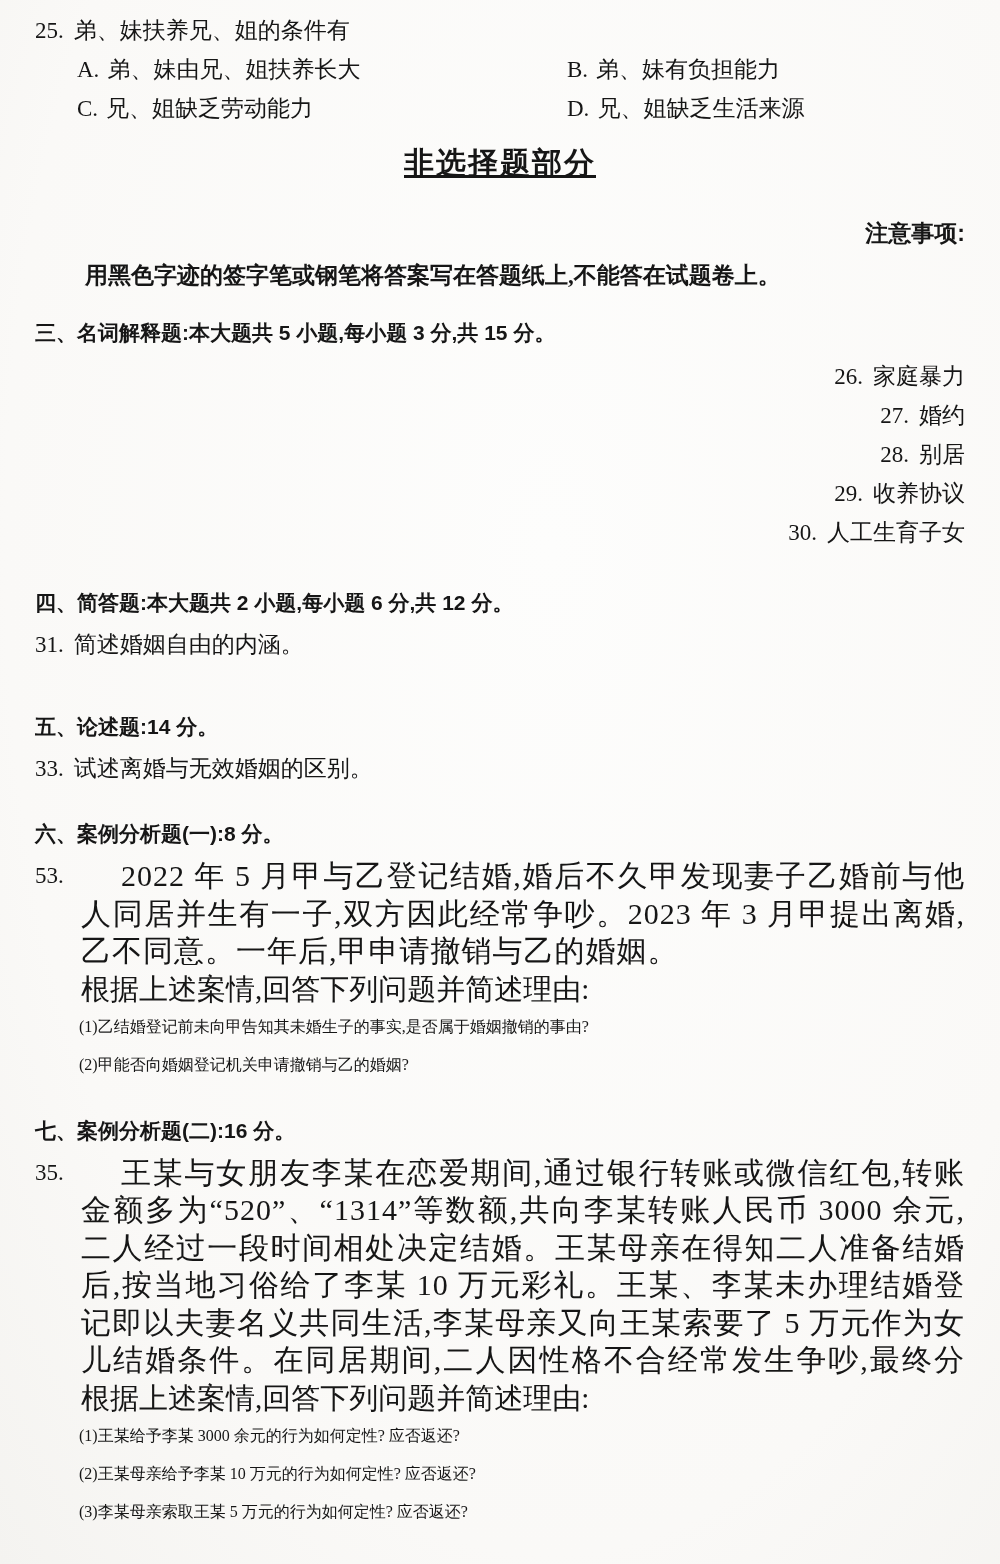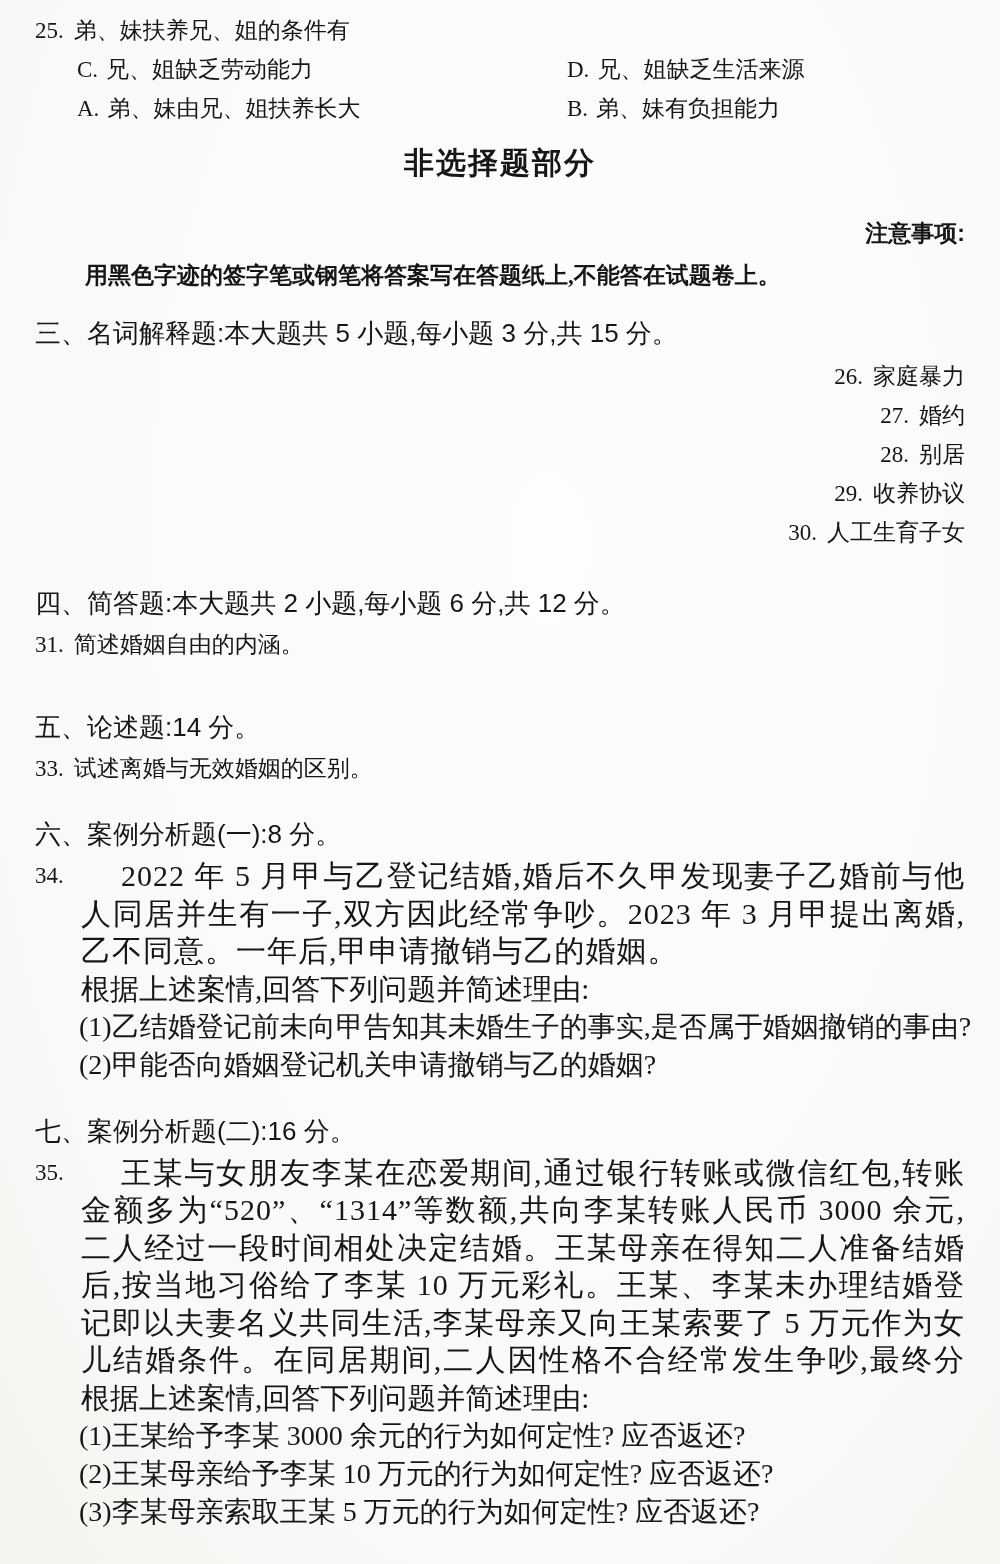--- a/index.html
+++ b/index.html
@@ -31,42 +31,43 @@
 
   
   .part-title {
     margin-top: 20px;
     text-align: center;
     font-family: "Liberation Sans", "DejaVu Sans", sans-serif;
     font-weight: 700;
     font-size: 30px; line-height: 38px;
     letter-spacing: 2px;
     white-space: nowrap;
+    text-decoration: underline;
   }
 
   .notice-head {
     margin-top: 36px;
     font-family: "Liberation Sans", "DejaVu Sans", sans-serif;
     font-weight: 700;
     font-size: 23px; line-height: 30px;
     white-space: nowrap;
     text-align: right;
   }
   .notice-body {
     margin-top: 12px;
     padding-left: 50px;
     font-size: 23px; line-height: 32px;
     white-space: nowrap;
     font-weight: bold;
   }
 
   .sec-head {
     font-family: "Liberation Sans", "DejaVu Sans", sans-serif;
-    font-weight: 400;
-    font-size: 26px; line-height: 30px;
+    font-weight: 700;
+    font-size: 21px; line-height: 30px;
     white-space: nowrap;
   }
   .sec3-head { margin-top: 26px; }
   .term-list { margin-top: 9px; }
   .term-item { font-size: 23px; line-height: 39px; white-space: nowrap; text-align: right; }
 
   .sec4-head { margin-top: 36px; }
   .short-item { font-size: 23px; line-height: 38px; white-space: nowrap; }
   .short-list { margin-top: 8px; }
 
@@ -91,46 +92,46 @@
   .case-text.c34 { height: 113px; }
   .case-text.c35 { height: 225px; line-height: 37.4px; }
 
   .instr {
     padding-left: 46px;
     font-size: 29px; line-height: 38px;
     white-space: nowrap;
   }
   .case-q {
     padding-left: 44px;
-    font-size: 28px; line-height: 38px;
+    font-size: 16px; line-height: 38px;
     white-space: nowrap;
   }
 </style>
 </head>
 <body>
 
 <div class="page">
 
   <div class="line">
     <span class="num">25.</span><span>弟、妹扶养兄、姐的条件有</span>
   </div>
   <div class="opt-row">
     <span class="opt">
+      <span class="okey">A.</span><span>弟、妹由兄、姐扶养长大</span>
+    </span>
+    <span class="opt">
+      <span class="okey">B.</span><span>弟、妹有负担能力</span>
+    </span>
+  </div>
+  <div class="opt-row">
+    <span class="opt">
       <span class="okey">C.</span><span>兄、姐缺乏劳动能力</span>
     </span>
     <span class="opt">
       <span class="okey">D.</span><span>兄、姐缺乏生活来源</span>
-    </span>
-  </div>
-  <div class="opt-row">
-    <span class="opt">
-      <span class="okey">A.</span><span>弟、妹由兄、姐扶养长大</span>
-    </span>
-    <span class="opt">
-      <span class="okey">B.</span><span>弟、妹有负担能力</span>
     </span>
   </div>
 
   <div class="part-title">非选择题部分</div>
 
   <div class="notice-head">注意事项:</div>
   <div class="notice-body">用黑色字迹的签字笔或钢笔将答案写在答题纸上,不能答在试题卷上。</div>
 
   <div class="sec-head sec3-head">三、名词解释题:本大题共 5 小题,每小题 3 分,共 15 分。</div>
   <div class="term-list">
@@ -158,21 +159,21 @@
     </div>
   </div>
 
   <div class="sec-head sec5-head">五、论述题:14 分。</div>
   <div class="essay-item">
     <span class="num">33.</span><span>试述离婚与无效婚姻的区别。</span>
   </div>
 
   <div class="sec-head sec6-head">六、案例分析题(一):8 分。</div>
   <div class="case">
-    <span class="case-num">34.</span>
+    <span class="case-num">53.</span>
     <div class="case-text c34">2022 年 5 月甲与乙登记结婚,婚后不久甲发现妻子乙婚前与他人同居并生有一子,双方因此经常争吵。2023 年 3 月甲提出离婚,乙不同意。一年后,甲申请撤销与乙的婚姻。</div>
   </div>
   <div class="instr">根据上述案情,回答下列问题并简述理由:</div>
   <div class="case-q">(1)乙结婚登记前未向甲告知其未婚生子的事实,是否属于婚姻撤销的事由?</div>
   <div class="case-q">(2)甲能否向婚姻登记机关申请撤销与乙的婚姻?</div>
 
   <div class="sec-head sec7-head">七、案例分析题(二):16 分。</div>
   <div class="case">
     <span class="case-num">35.</span>
     <div class="case-text c35">王某与女朋友李某在恋爱期间,通过银行转账或微信红包,转账金额多为“520”、“1314”等数额,共向李某转账人民币 3000 余元,二人经过一段时间相处决定结婚。王某母亲在得知二人准备结婚后,按当地习俗给了李某 10 万元彩礼。王某、李某未办理结婚登记即以夫妻名义共同生活,李某母亲又向王某索要了 5 万元作为女儿结婚条件。在同居期间,二人因性格不合经常发生争吵,最终分手。现王某向人民法院提起诉讼,请求返还上述款项。</div>

